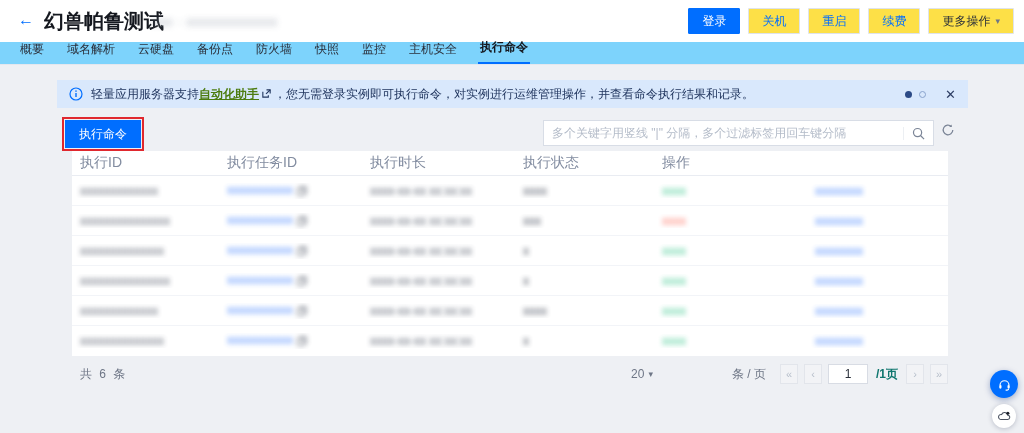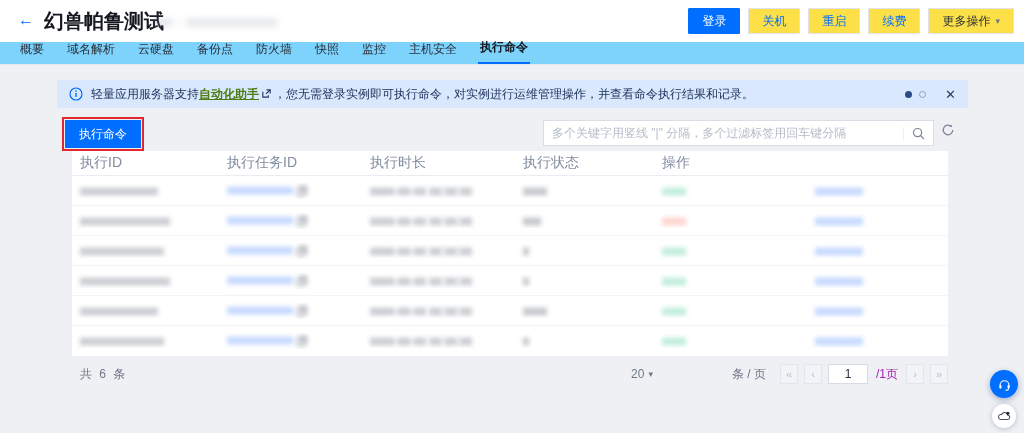--- a/index.html
+++ b/index.html
@@ -62,21 +62,21 @@
 
   
   .tfooter { position:absolute; top:363px; left:72px; width:876px; height:22px; display:flex; align-items:center; color:#6e7686; }
   .tfooter .total { padding-left:8px; letter-spacing:2px; }
   .tfooter .fspacer { flex:1; }
   .psize { display:flex; align-items:center; gap:4px; margin-right:31px; cursor:pointer; }
   .psize .caret { font-size:9px; color:#6e7686; }
   .pager { display:flex; align-items:center; gap:6px; }
   .pbtn { width:18px; height:20px; background:#f2f3f6; border:1px solid #e2e5eb; color:#b7bfcb; display:flex; align-items:center; justify-content:center; font-size:11px; cursor:pointer; }
   .pinput { width:40px; height:20px; border:1px solid #d8dce4; background:#fff; text-align:center; font-size:12px; font-family:inherit; color:#2a2f3a; }
-  .ptotal { margin:3px 2px; color:#a21caf; }
+  .ptotal { margin:3px 2px; color:#0f766e;font-weight:bold; }
 
   
   .float-help { position:absolute; left:990px; top:370px; width:28px; height:28px; border-radius:50%; background:#006eff; display:flex; align-items:center; justify-content:center; box-shadow:0 2px 6px rgba(0,40,120,.35); cursor:pointer; }
   .float-cloud { position:absolute; left:992px; top:404px; width:24px; height:24px; border-radius:50%; background:#fff; display:flex; align-items:center; justify-content:center; box-shadow:0 1px 5px rgba(30,40,70,.25); cursor:pointer; }
 </style>
 </head>
 <body>
 
 <div class="topbar">
   <span class="back">←</span>

